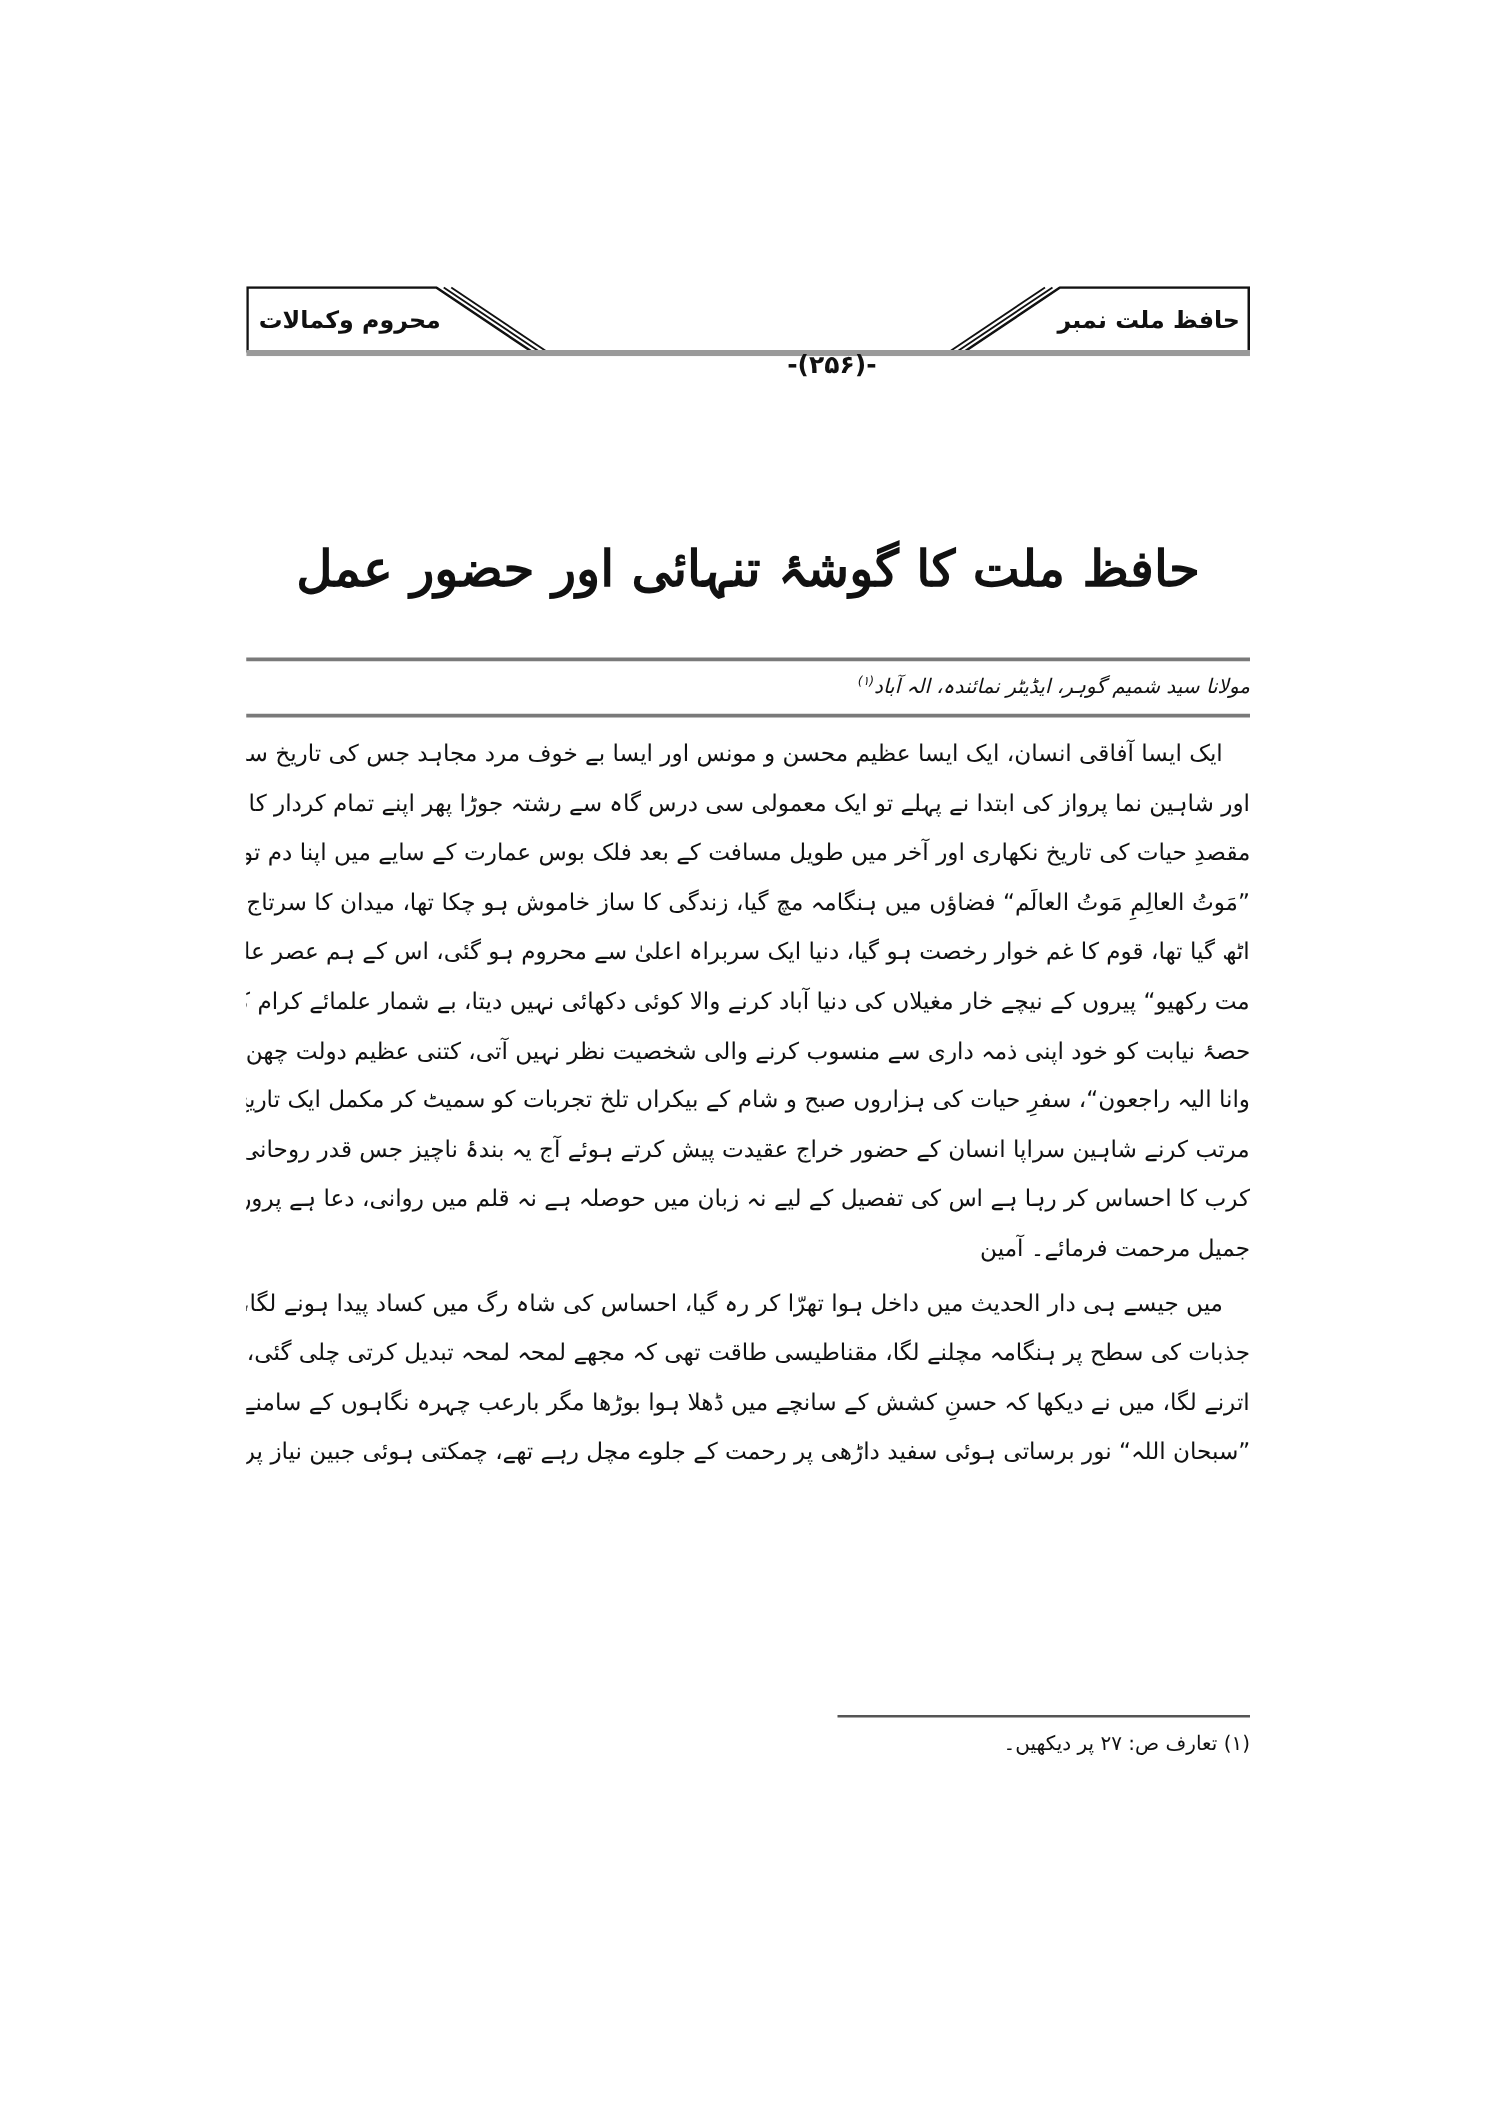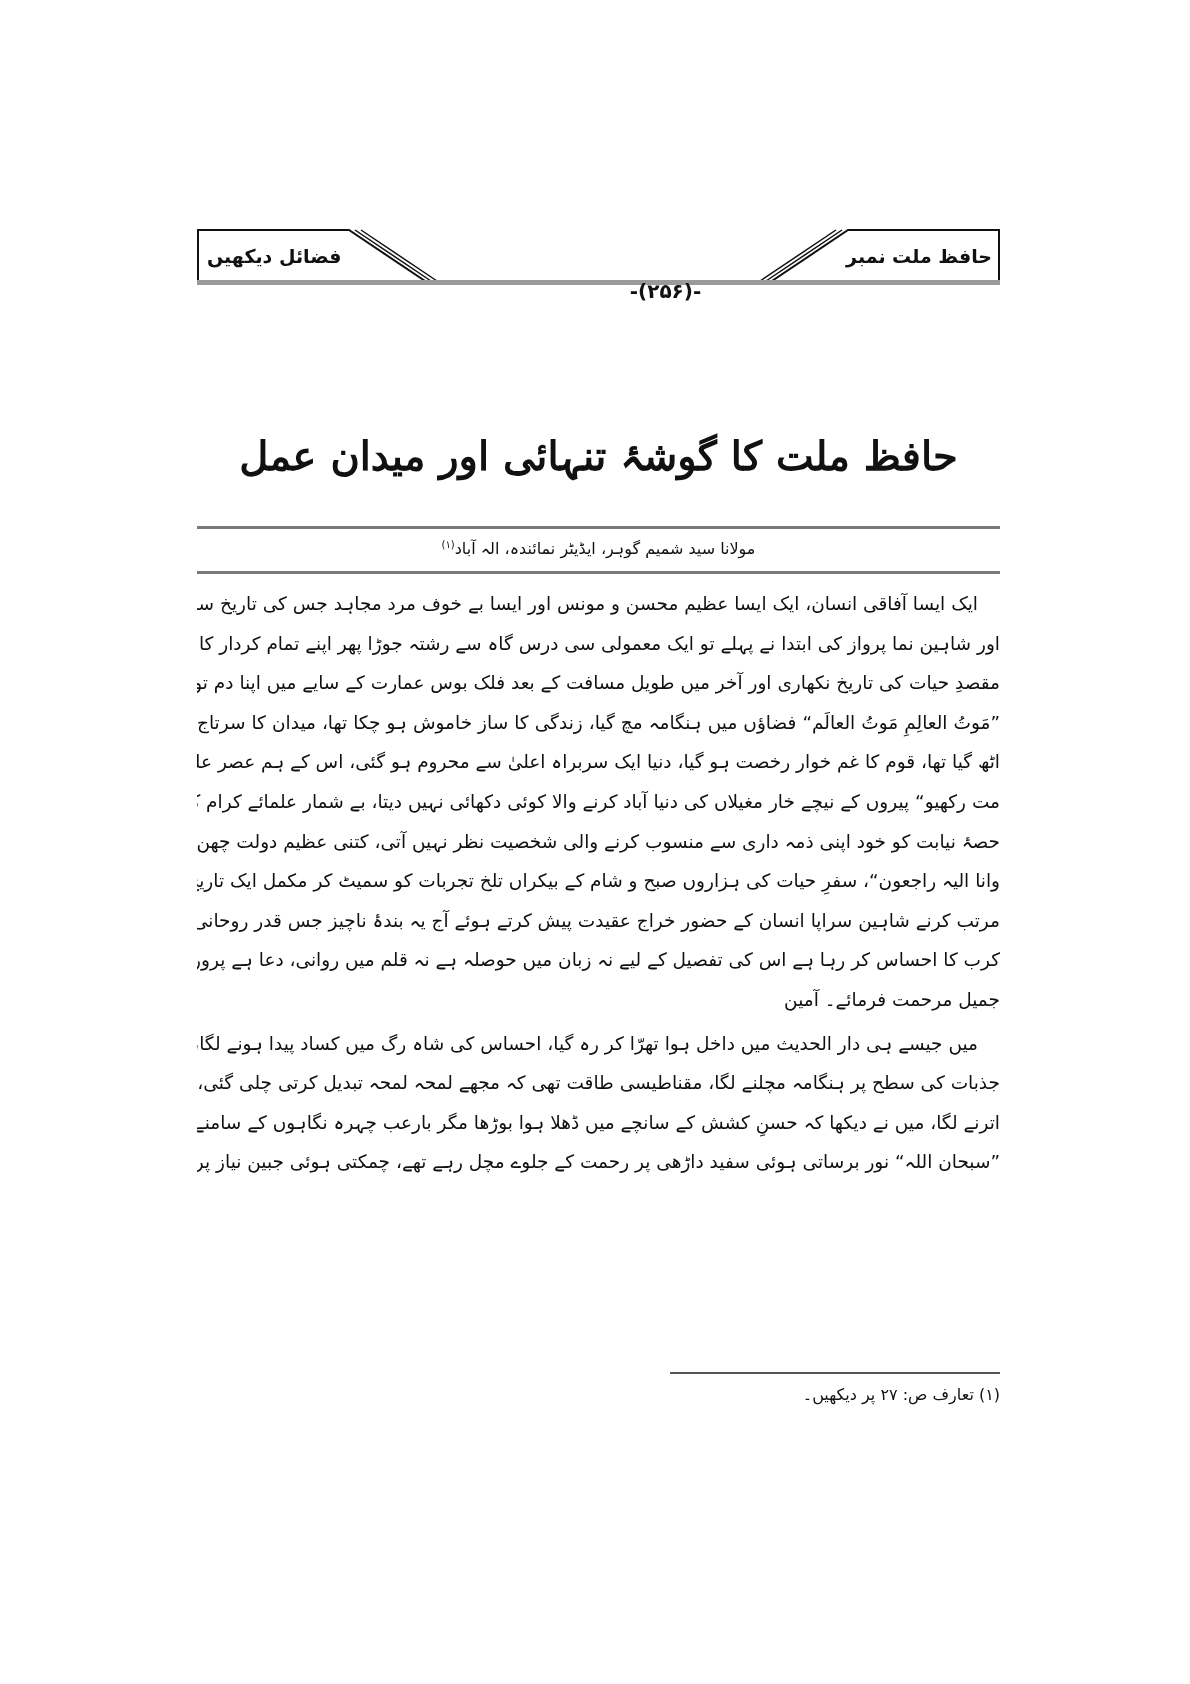--- a/index.html
+++ b/index.html
@@ -69,24 +69,25 @@
       height: 3px;
       background: #7a7a7a;
     }
     .rule-top { top: 526px; }
     .rule-bottom { top: 571px; }
     .byline {
       position: absolute;
       top: 539px;
       left: 0;
       width: 803px;
-      text-align: center;
+      text-align: right;
       font-size: 16px;
       direction: rtl;
       white-space: nowrap;
+      font-style: italic;
     }
     .byline sup { font-size: 10px; }
     
     .body-text {
       position: absolute;
       top: 584px;
       left: 0;
       width: 803px;
       direction: rtl;
     }
@@ -133,26 +134,26 @@
       <path d="M1 1 L152 1 L228 52 L1 52 Z" fill="#fff" stroke="#111" stroke-width="2"></path>
       <line x1="158" y1="1" x2="234" y2="52" stroke="#111" stroke-width="1.5"></line>
       <line x1="164" y1="1" x2="240" y2="52" stroke="#111" stroke-width="1.5"></line>
 
       <path d="M802 1 L651 1 L575 52 L802 52 Z" fill="#fff" stroke="#111" stroke-width="2"></path>
       <line x1="645" y1="1" x2="569" y2="52" stroke="#111" stroke-width="1.5"></line>
       <line x1="639" y1="1" x2="563" y2="52" stroke="#111" stroke-width="1.5"></line>
 
       <rect x="0" y="51" width="803" height="5" fill="#9a9a9a"></rect>
     </svg>
-    <div class="hdr-box-text hdr-left-text">فضائل دیکھیں</div>
+    <div class="hdr-box-text hdr-left-text">محروم وکمالات</div>
     <div class="page-number">-(۲۵۶)-</div>
     <div class="hdr-box-text hdr-right-text">حافظ ملت نمبر</div>
   </div>
 
-  <div class="article-title">حافظ ملت کا گوشۂ تنہائی اور میدان عمل</div>
+  <div class="article-title">حافظ ملت کا گوشۂ تنہائی اور حضور عمل</div>
   <div class="rule rule-top"></div>
   <div class="byline">
     <span>مولانا سید شمیم گوہر، ایڈیٹر نمائندہ، الہ آباد</span><sup>(۱)</sup>
   </div>
   <div class="rule rule-bottom"></div>
 
   <div class="body-text">
     <div class="line indent">ایک ایسا آفاقی انسان، ایک ایسا عظیم محسن و مونس اور ایسا بے خوف مرد مجاہد جس کی تاریخ ساز شخصیت</div>
     <div class="line">اور شاہین نما پرواز کی ابتدا نے پہلے تو ایک معمولی سی درس گاہ سے رشتہ جوڑا پھر اپنے تمام کردار کا قرض ادا کیا،</div>
     <div class="line">مقصدِ حیات کی تاریخ نکھاری اور آخر میں طویل مسافت کے بعد فلک بوس عمارت کے سایے میں اپنا دم توڑ دیا،</div>

